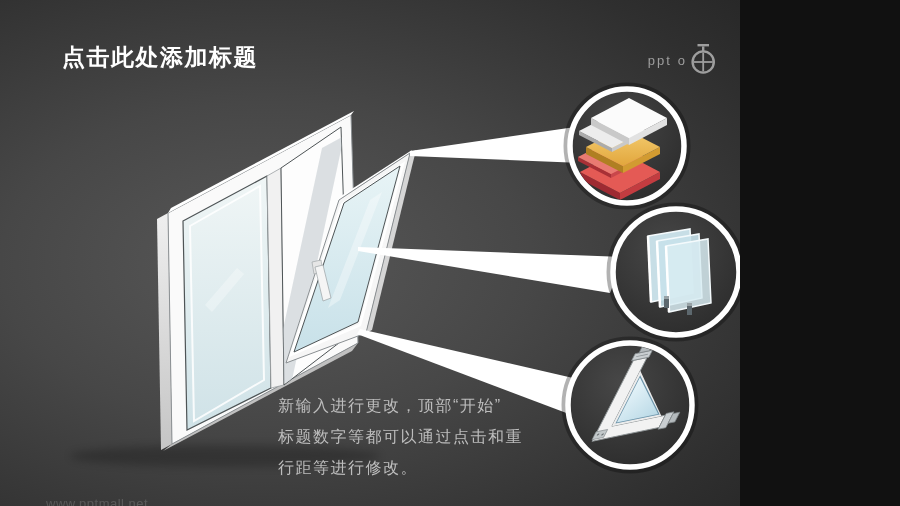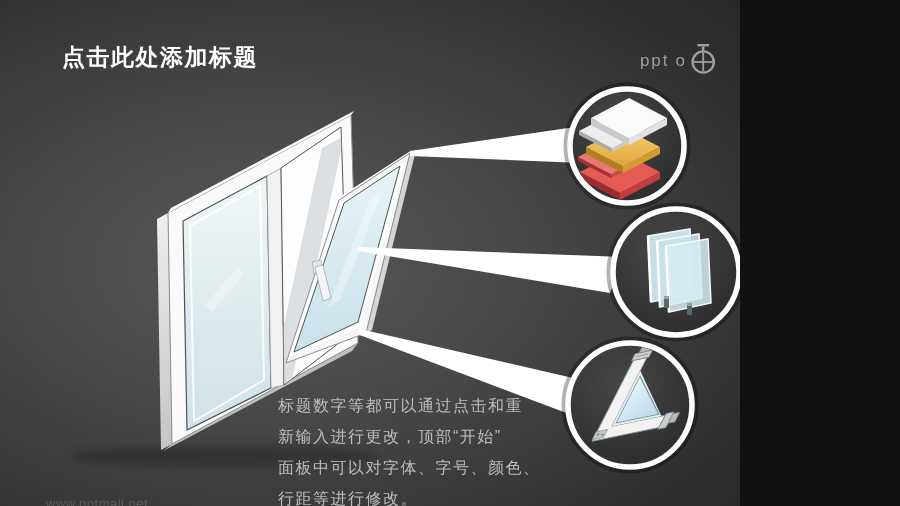--- a/index.html
+++ b/index.html
@@ -7,21 +7,21 @@
     position:relative;width:740px;height:506px;overflow:hidden;
     background:radial-gradient(ellipse 760px 460px at 36% 52%, #585858 0%, #474747 35%, #2f2f2f 72%, #1d1d1d 105%);
     font-family:"Liberation Sans","DejaVu Sans",sans-serif;
   }
   .title{
     position:absolute;left:62px;top:42px;margin:0;
     font-size:23px;font-weight:700;color:#ffffff;letter-spacing:1.5px;
   }
   .logo{
     position:absolute;right:22px;top:42px;display:flex;align-items:center;
-    color:#9e9e9e;font-size:17px;letter-spacing:2px;font-weight:400;
+    color:#9e9e9e;font-size:13px;letter-spacing:2px;font-weight:400;
   }
   .logo .lg-txt{line-height:1;}
   .logo .lg-o{margin-left:6px;line-height:1;}
   .logo svg{display:block;margin-left:1px;}
   .body-text{
     position:absolute;left:278px;top:390px;
     color:#bdbdbd;font-size:16px;line-height:31px;letter-spacing:1.5px;white-space:nowrap;
   }
   .watermark{
     position:absolute;left:46px;top:496px;
@@ -194,21 +194,20 @@
           <rect x="32" y="0" width="7" height="11" fill="#b4babd" stroke="#7e8487" stroke-width="0.7"></rect>
           <rect x="-46" y="3" width="12" height="9" fill="#c2c8ca" stroke="#7e8487" stroke-width="0.6"></rect>
           <circle cx="-42" cy="7" r="1.2" fill="#6e7477"></circle>
             <circle cx="-37" cy="8" r="1.2" fill="#6e7477"></circle>
         </g>
       </g>
     </g>
   </svg>
 
   <div class="body-text">
+    <div>新输入进行更改，顶部“开始”</div>
     <div>标题数字等都可以通过点击和重</div>
-    <div>新输入进行更改，顶部“开始”</div>
-    <div>面板中可以对字体、字号、颜色、</div>
     <div>行距等进行修改。</div>
   </div>
 
   <div class="watermark">www.pptmall.net</div>
 
 </div>
 
 </body></html>

